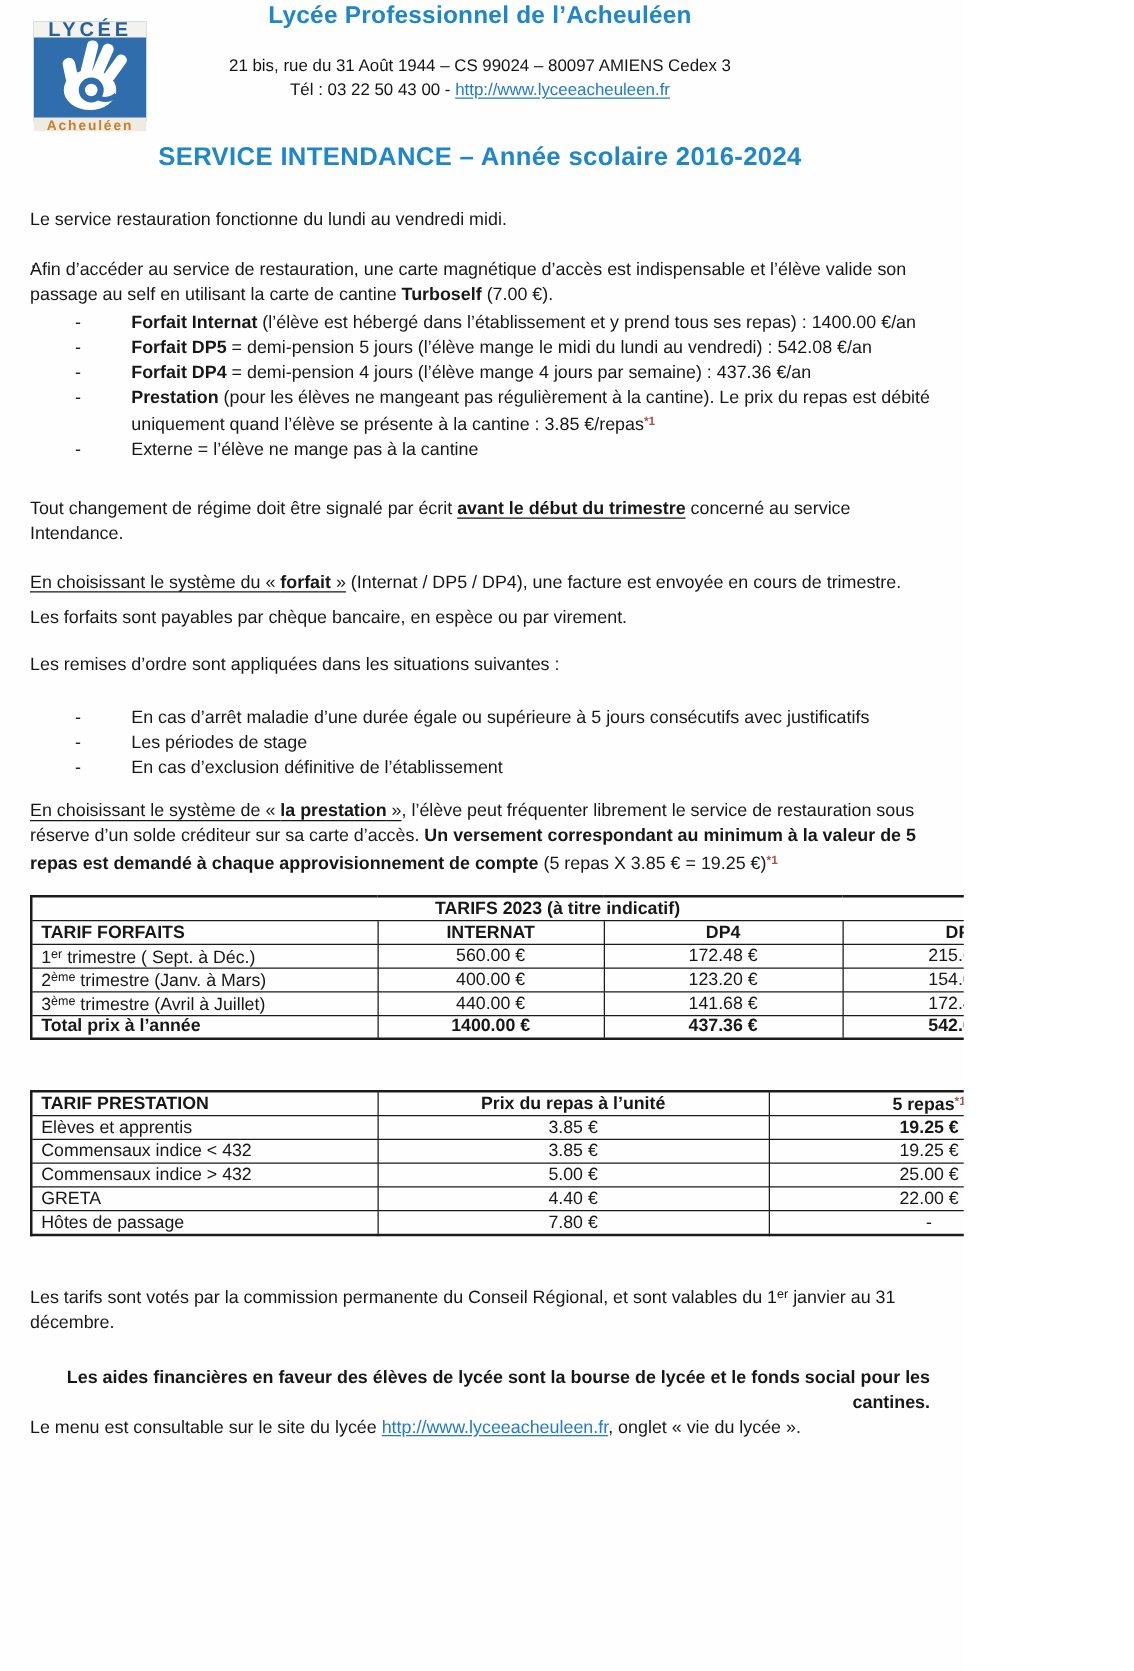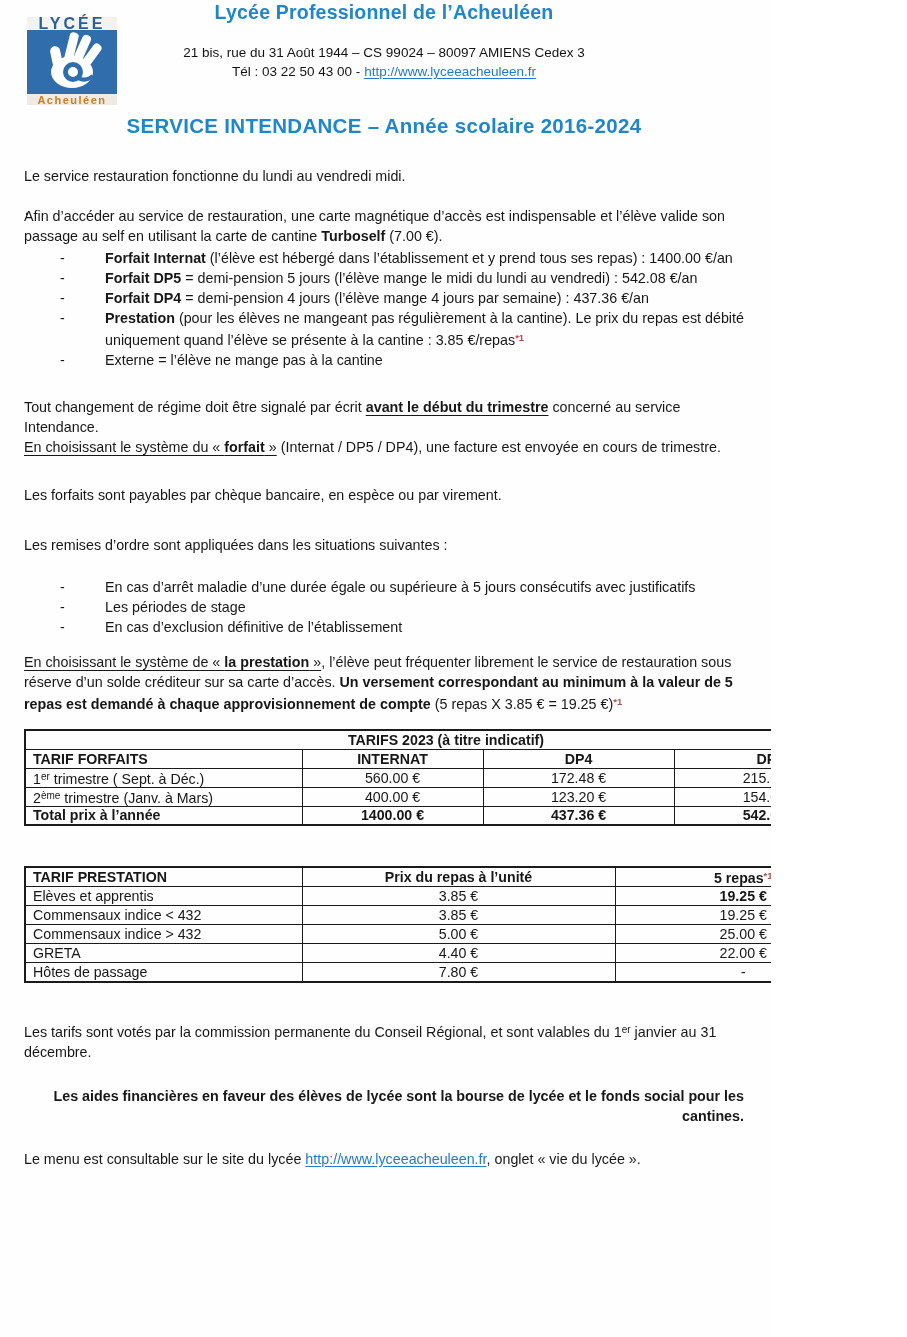--- a/index.html
+++ b/index.html
@@ -28,27 +28,27 @@
   .doc-title {
     margin-top: 32px; text-align: center;
     font-size: 20.5px; line-height: 26px; font-weight: 700;
     color: #1e86c9; letter-spacing: 0.3px;
   }
 
   
   .p-intro1 { margin-top: 27px; }
   .p-intro2 { margin-top: 20px; }
   .p-change { margin-top: 27px; }
-  .p-forfait { }
-  .p-payment { margin-top: 28px; }
-  .p-remises { margin-top: 30px; }
+  .p-forfait { margin-top: 19px; }
+  .p-payment { margin-top: 8px; }
+  .p-remises { margin-top: 18px; }
   .p-prestation { margin-top: 15px; max-width: 802px; }
   .p-tarifs { margin-top: 37px; max-width: 800px; }
   .p-aides { margin-top: 24px; font-weight: 700; text-align: right; }
-  .p-menu { margin-top: 23px; }
+  .p-menu { }
 
   .b { font-weight: 700; }
   .u { text-decoration: underline; text-underline-offset: 2.5px; }
   .link { color: #2279cd; text-decoration: underline; text-underline-offset: 2px; cursor: pointer; }
   .fn { color: #a8514a; font-weight: 700; font-size: 9.5px; vertical-align: 4px; }
   .ord { font-size: 10px; vertical-align: 4px; }
 
   
   .blist { margin-top: 2px; }
   .blist2 { margin-top: 22px; }
@@ -174,20 +174,26 @@
         <td class="center">172.48 €</td>
         <td class="center">215.60 €</td>
       </tr>
       <tr>
         <td><span>2</span><sup class="ord">ème</sup><span> trimestre (Janv. à Mars)</span></td>
         <td class="center">400.00 €</td>
         <td class="center">123.20 €</td>
         <td class="center">154.00 €</td>
       </tr>
       <tr>
+        <td><span>3</span><sup class="ord">ème</sup><span> trimestre (Avril à Juillet)</span></td>
+        <td class="center">440.00 €</td>
+        <td class="center">141.68 €</td>
+        <td class="center">172.48 €</td>
+      </tr>
+      <tr>
         <td class="bold">Total prix à l’année</td>
         <td class="center bold">1400.00 €</td>
         <td class="center bold">437.36 €</td>
         <td class="center bold">542.08 €</td>
       </tr>
     </tbody>
       </table>
 
     <table class="tbl tbl-prestation">
       <colgroup>

